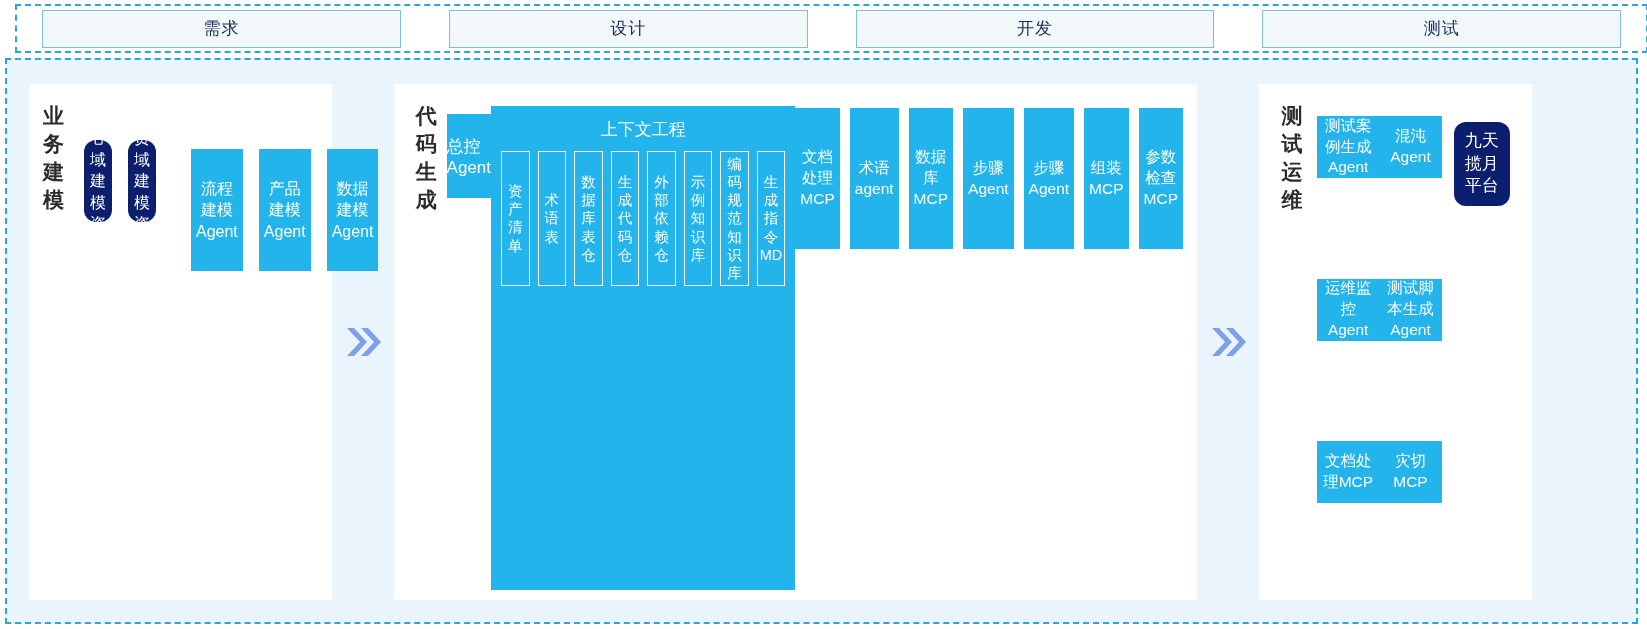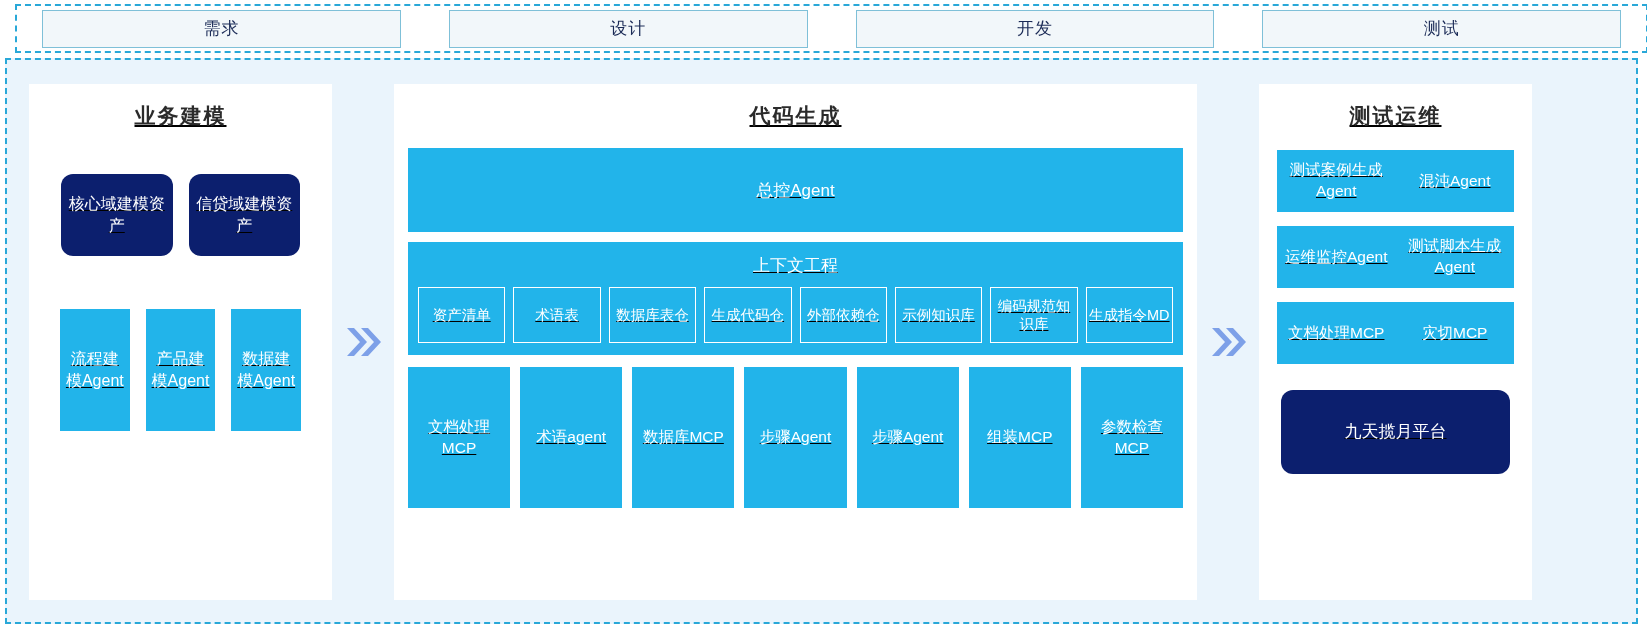--- a/index.html
+++ b/index.html
@@ -57,22 +57,21 @@
     align-items: stretch;
     padding: 24px 22px 22px 22px;
   }
 
   .panel {
     background: #ffffff;
     box-sizing: border-box;
     position: relative;
     padding: 12px 14px 10px 14px;
     display: flex;
-    flex-direction: column;
-    text-decoration: underline;
+    flex-direction: row;
   }
   #panel-modeling { width: 303px; }
   #panel-codegen  { width: 803px; }
   #panel-testops  { width: 273px; }
 
   .panel-title {
     text-align: center;
     font-size: 21px;
     font-weight: bold;
     color: #2B2B2B;

